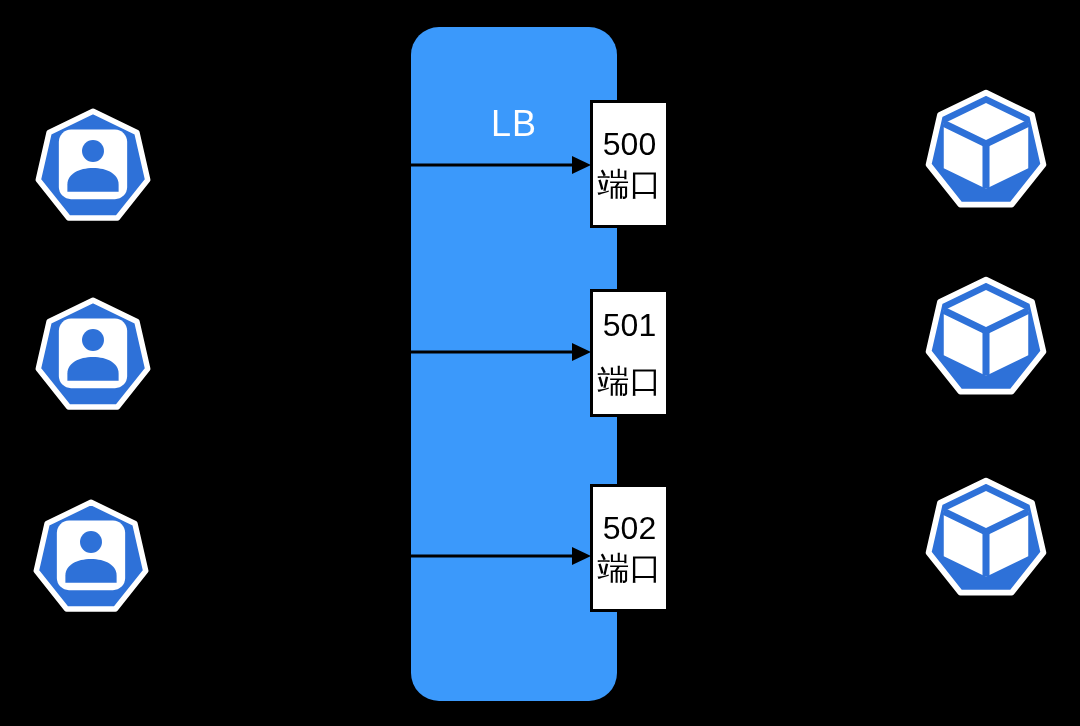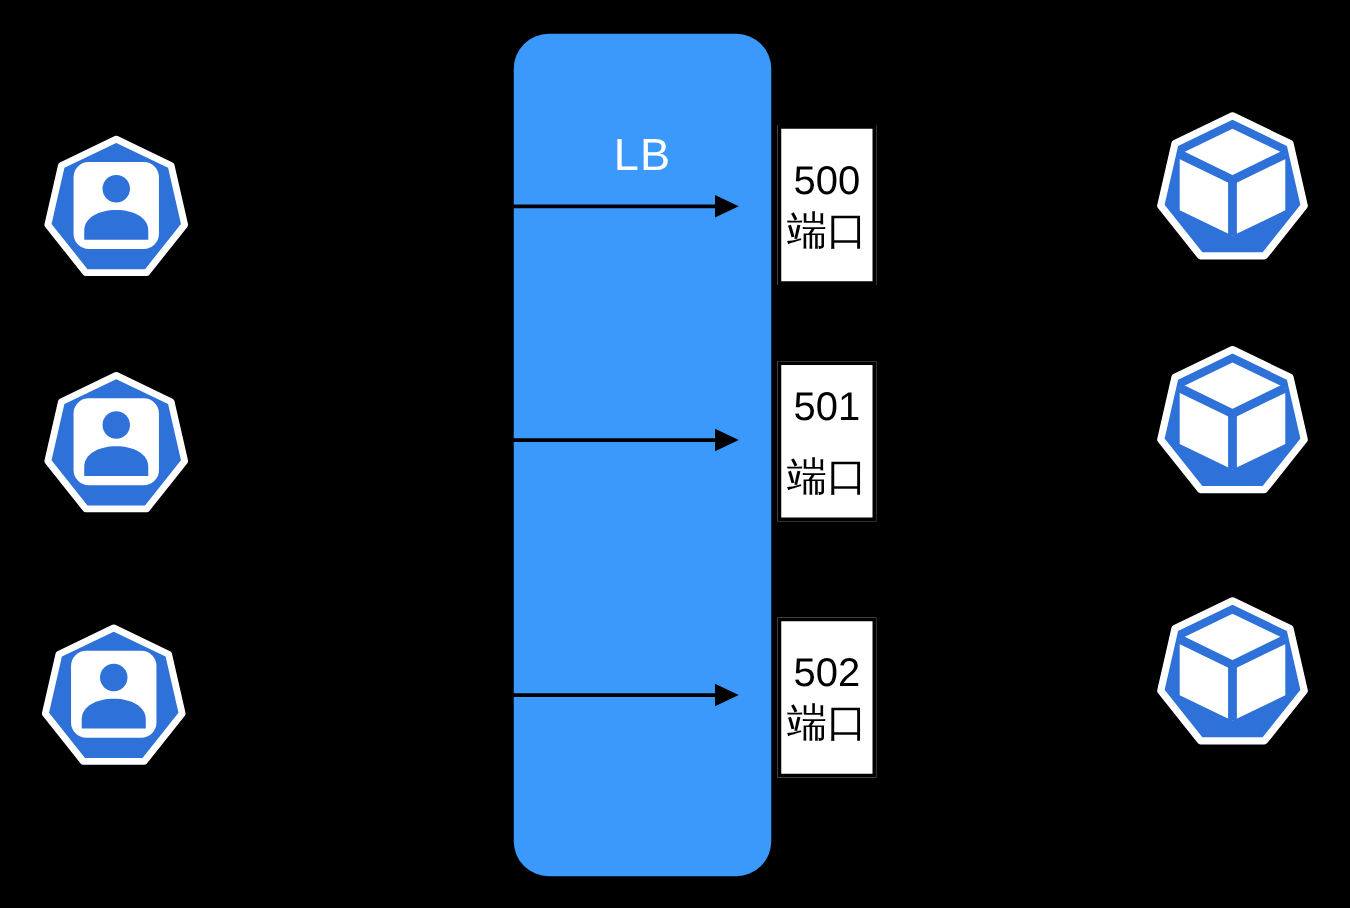--- a/index.html
+++ b/index.html
@@ -63,25 +63,24 @@
     background: var(--port-box-fill);
     border: 3px solid var(--port-box-border);
     display: flex;
     flex-direction: column;
     align-items: center;
     justify-content: center;
     color: var(--port-text);
     font-size: 32px;
     line-height: 40px;
     text-align: center;
-    margin-left: 32px;
   }
   .port-box.p0 { top: 100px; }
   .port-box.p1 { top: 289px; gap: 16px; }
-  .port-box.p2 { top: 494px; text-align: center; }
+  .port-box.p2 { top: 484px; text-align: center; }
   .node-icon {
     position: absolute;
   }
   .user-icon.u0 { left: 32px; top: 104px; }
   .user-icon.u1 { left: 32px; top: 293px; }
   .user-icon.u2 { left: 30px; top: 495px; }
   .cube-icon.c0 { left: 922px; top: 85px; }
   .cube-icon.c1 { left: 922px; top: 272px; }
   .cube-icon.c2 { left: 922px; top: 473px; }
 </style>

